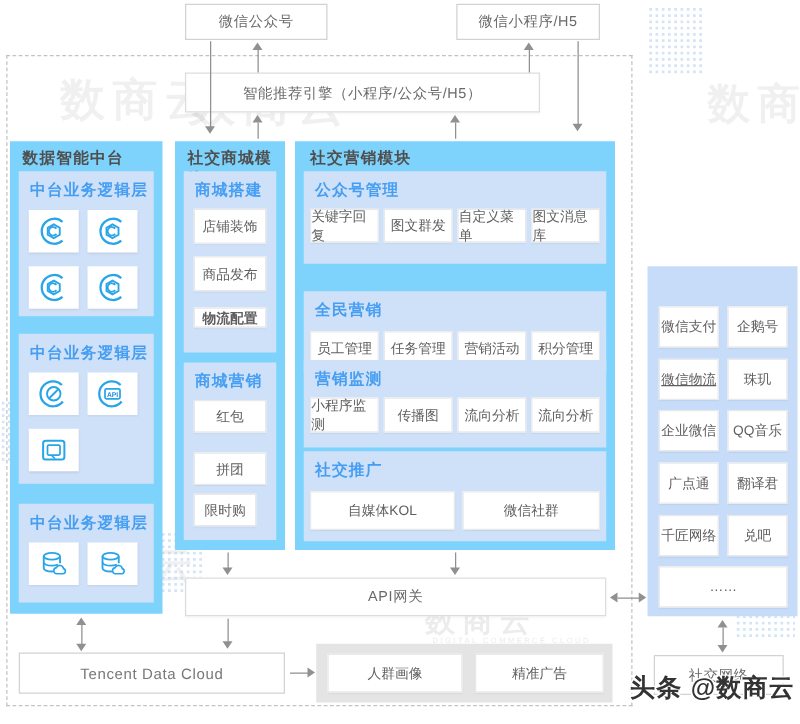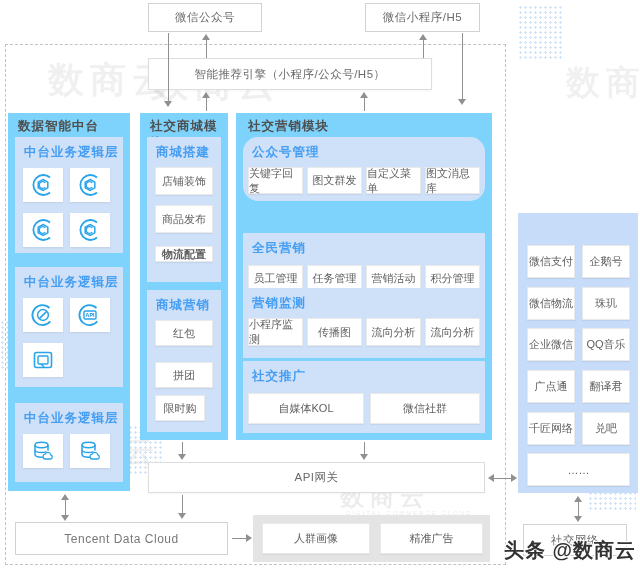--- a/index.html
+++ b/index.html
@@ -214,21 +214,21 @@
       <div class="sec-header">商城营销</div>
       <div class="item-box" style="left:8px;top:30px;width:58px;height:26px;">红包</div>
       <div class="item-box" style="left:8px;top:72px;width:58px;height:26px;">拼团</div>
       <div class="item-box" style="left:8px;top:105px;width:50px;height:26px;">限时购</div>
     </div>
   </div>
 
   <div class="panel-gray" style="left:236px;top:113px;width:256px;height:327px;">
     <div class="module-title" style="left:12px;">社交营销模块</div>
 
-    <div class="panel-blue" style="left:7px;top:24px;width:242px;height:64px;border-radius:15px;">
+    <div class="panel-blue" style="left:7px;top:24px;width:242px;height:74px;">
       <div class="sec-header">公众号管理</div>
       <div class="item-box" style="left:5px;top:30px;width:55px;height:27px;">关键字回复</div>
       <div class="item-box" style="left:64px;top:30px;width:55px;height:27px;">图文群发</div>
       <div class="item-box" style="left:123px;top:30px;width:55px;height:27px;">自定义菜单</div>
       <div class="item-box" style="left:182px;top:30px;width:55px;height:27px;">图文消息库</div>
     </div>
 
     <div class="panel-blue" style="left:7px;top:120px;width:242px;height:66px;">
       <div class="sec-header">全民营销</div>
       <div class="item-box" style="left:5px;top:32px;width:55px;height:26px;">员工管理</div>
@@ -248,21 +248,21 @@
     <div class="panel-blue" style="left:7px;top:248px;width:242px;height:72px;">
       <div class="sec-header">社交推广</div>
       <div class="item-box" style="left:5px;top:32px;width:116px;height:31px;">自媒体KOL</div>
       <div class="item-box" style="left:127px;top:32px;width:110px;height:31px;">微信社群</div>
     </div>
   </div>
 
   <div class="int-panel" style="left:518px;top:213px;width:120px;height:280px;">
     <div class="item-box" style="left:9px;top:32px;width:48px;height:33px;">微信支付</div>
     <div class="item-box" style="left:64px;top:32px;width:48px;height:33px;">企鹅号</div>
-    <div class="item-box" style="left:9px;top:74px;width:48px;height:33px;">微信物流</div>
+    <div class="item-box" style="left:9px;top:74px;width:48px;height:33px;text-decoration:underline;">微信物流</div>
     <div class="item-box" style="left:64px;top:74px;width:48px;height:33px;">珠玑</div>
     <div class="item-box" style="left:9px;top:115px;width:48px;height:33px;">企业微信</div>
     <div class="item-box" style="left:64px;top:115px;width:48px;height:33px;">QQ音乐</div>
     <div class="item-box" style="left:9px;top:157px;width:48px;height:33px;">广点通</div>
     <div class="item-box" style="left:64px;top:157px;width:48px;height:33px;">翻译君</div>
     <div class="item-box" style="left:9px;top:199px;width:48px;height:33px;">千匠网络</div>
     <div class="item-box" style="left:64px;top:199px;width:48px;height:33px;">兑吧</div>
     <div class="item-box" style="left:9px;top:240px;width:103px;height:33px;">……</div>
   </div>
 

